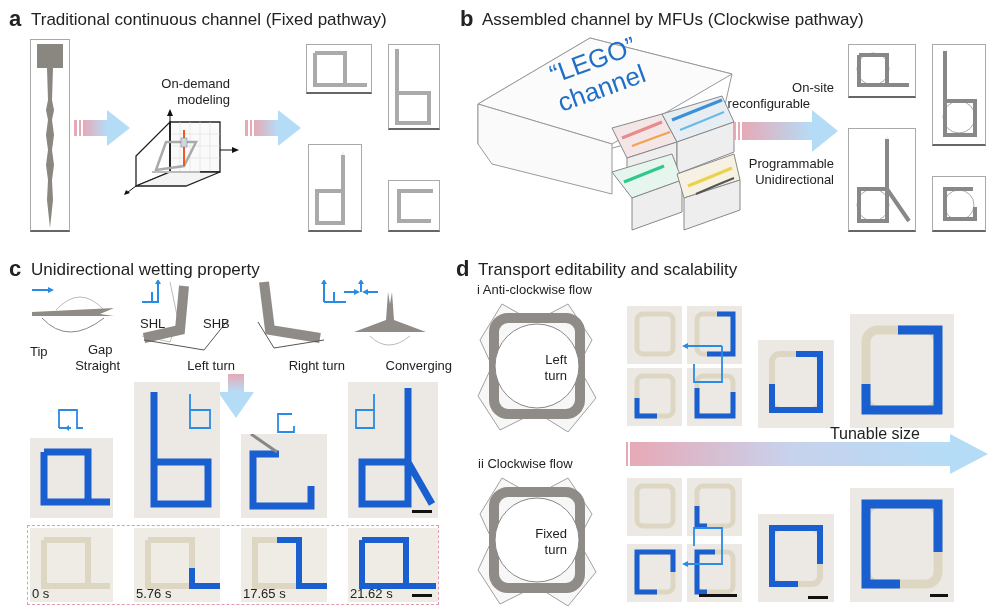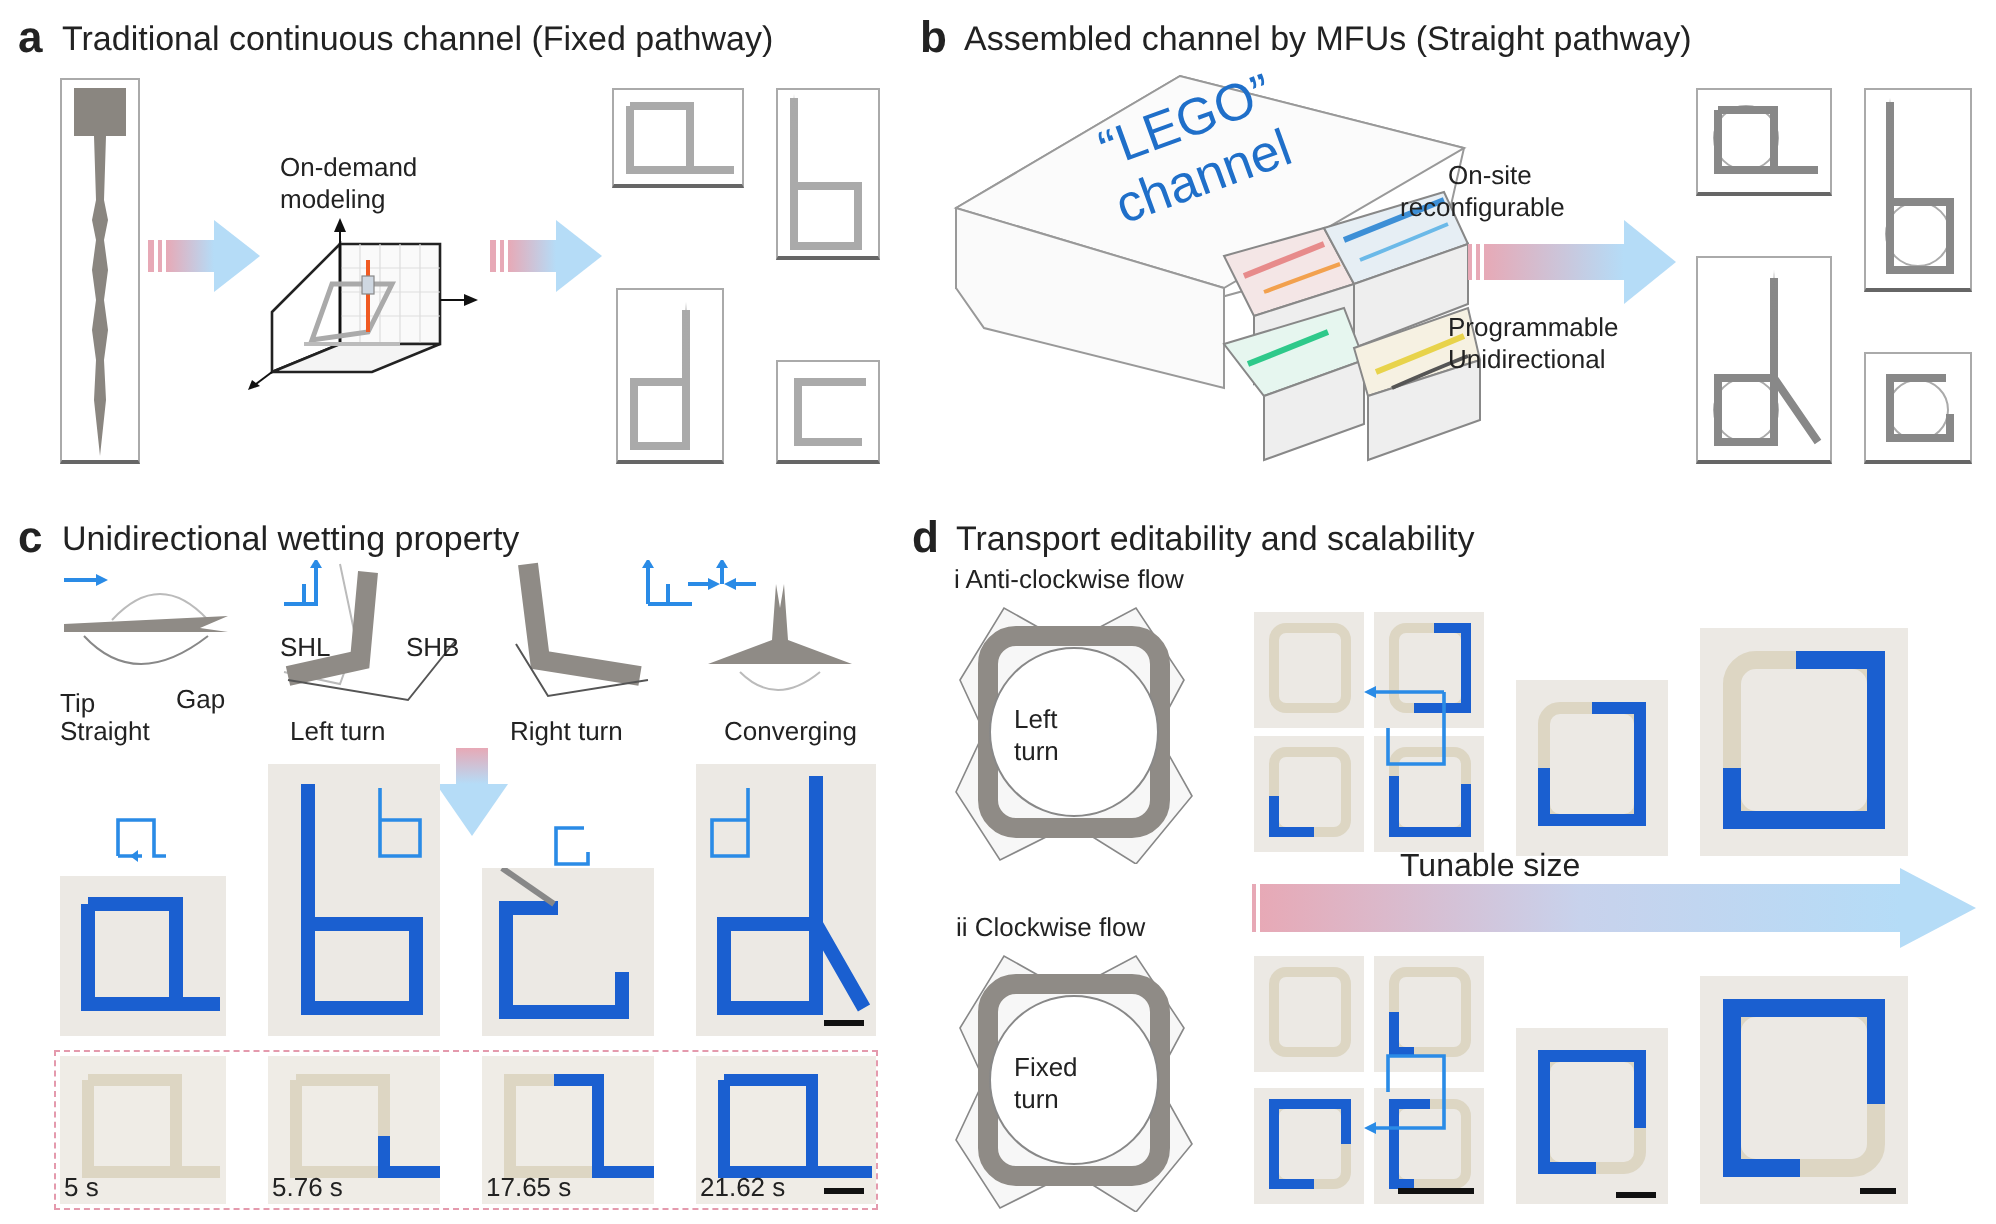--- a/index.html
+++ b/index.html
@@ -5,21 +5,21 @@
   html,body{margin:0;padding:0;background:#fff;}
   body{width:998px;height:612px;position:relative;overflow:hidden;font-family:"Liberation Sans",sans-serif;color:#222;}
   .abs{position:absolute;}
   .plabel{font-weight:bold;font-size:22px;line-height:22px;}
   .ptitle{font-size:17px;line-height:20px;}
   .sm{font-size:13px;line-height:15px;}
   .frame{position:absolute;border:1px solid #aaa;background:#fff;box-sizing:border-box;}
   .frame.bb{border-bottom:2px solid #666;}
   .photo{position:absolute;background:#ece9e4;overflow:hidden;}
   .fatarrow{position:absolute;}
-  .center{text-align:left;}
+  .center{text-align:right;}
   .scalebar{position:absolute;height:3px;background:#111;}
 </style>
 </head>
 <body>
 
 <div class="abs plabel" style="left:9px;top:8px">a</div>
 <div class="abs ptitle" style="left:31px;top:10px">Traditional continuous channel (Fixed pathway)</div>
 
 <div class="frame bb" style="left:30px;top:39px;width:40px;height:193px">
   <svg width="38" height="190">
@@ -98,21 +98,21 @@
       <polygon points="32,40 34,6 36,40" fill="#aaa"></polygon>
     </svg>
 </div>
 <div class="frame bb" style="left:388px;top:180px;width:52px;height:52px">
   <svg width="50" height="50">
       <path d="M44,10 L10,10 L10,40 L42,40" fill="none" stroke="#aaa" stroke-width="4"></path>
     </svg>
 </div>
 
 <div class="abs plabel" style="left:460px;top:8px">b</div>
-<div class="abs ptitle" style="left:482px;top:10px">Assembled channel by MFUs (Straight pathway)</div>
+<div class="abs ptitle" style="left:482px;top:10px">Assembled channel by MFUs (Clockwise pathway)</div>
 
 <svg class="abs" style="left:472px;top:34px" width="270" height="200">
   <polygon points="6,110 6,70 118,4 260,40 250,84 126,118" fill="#fff" stroke="#999" stroke-width="1"></polygon>
   <polygon points="6,70 118,4 260,40 140,110" fill="#fbfbfb" stroke="#999" stroke-width="1"></polygon>
   <polygon points="6,110 6,70 140,110 140,160 20,130" fill="#fafafa" stroke="#999" stroke-width="1"></polygon>
 
   <polygon points="140,94 190,80 205,108 155,124" fill="#f4e6e6" stroke="#888"></polygon>
   <polygon points="155,124 205,108 205,140 155,158" fill="#eee" stroke="#888"></polygon>
   <polygon points="190,80 250,62 262,88 205,108" fill="#e6eef4" stroke="#888"></polygon>
   <polygon points="205,108 262,88 262,118 205,140" fill="#eee" stroke="#888"></polygon>
@@ -283,21 +283,21 @@
       <path d="M36,12 L14,12 L14,58 L58,58" stroke="#ddd6c3" stroke-width="6" fill="none"></path>
       <path d="M36,12 L58,12 L58,58 L86,58" stroke="#1a5fd0" stroke-width="6" fill="none"></path>
     </svg>
 </div>
 <div class="photo" style="left:348px;top:528px;width:90px;height:74px;background:#efece6">
   <svg width="90" height="74">
       <path d="M14,12 L58,12 L58,58 L88,58 M14,12 L14,58 L58,58" stroke="#1a5fd0" stroke-width="6" fill="none"></path>
     </svg>
   <div class="scalebar" style="left:64px;top:66px;width:20px"></div>
 </div>
-<div class="abs sm" style="left:32px;top:586px">5 s</div>
+<div class="abs sm" style="left:32px;top:586px">0 s</div>
 <div class="abs sm" style="left:136px;top:586px">5.76 s</div>
 <div class="abs sm" style="left:243px;top:586px">17.65 s</div>
 <div class="abs sm" style="left:350px;top:586px">21.62 s</div>
 
 <div class="abs plabel" style="left:456px;top:258px">d</div>
 <div class="abs ptitle" style="left:478px;top:260px">Transport editability and scalability</div>
 <div class="abs sm" style="left:477px;top:282px">i  Anti-clockwise flow</div>
 
 <svg class="abs" style="left:472px;top:300px" width="130" height="132">
   <polygon points="8,40 30,4 62,22 96,4 120,40 106,66 124,98 96,132 64,112 28,130 6,96 20,66" fill="#f7f7f7" stroke="#888" stroke-width="0.8"></polygon>

